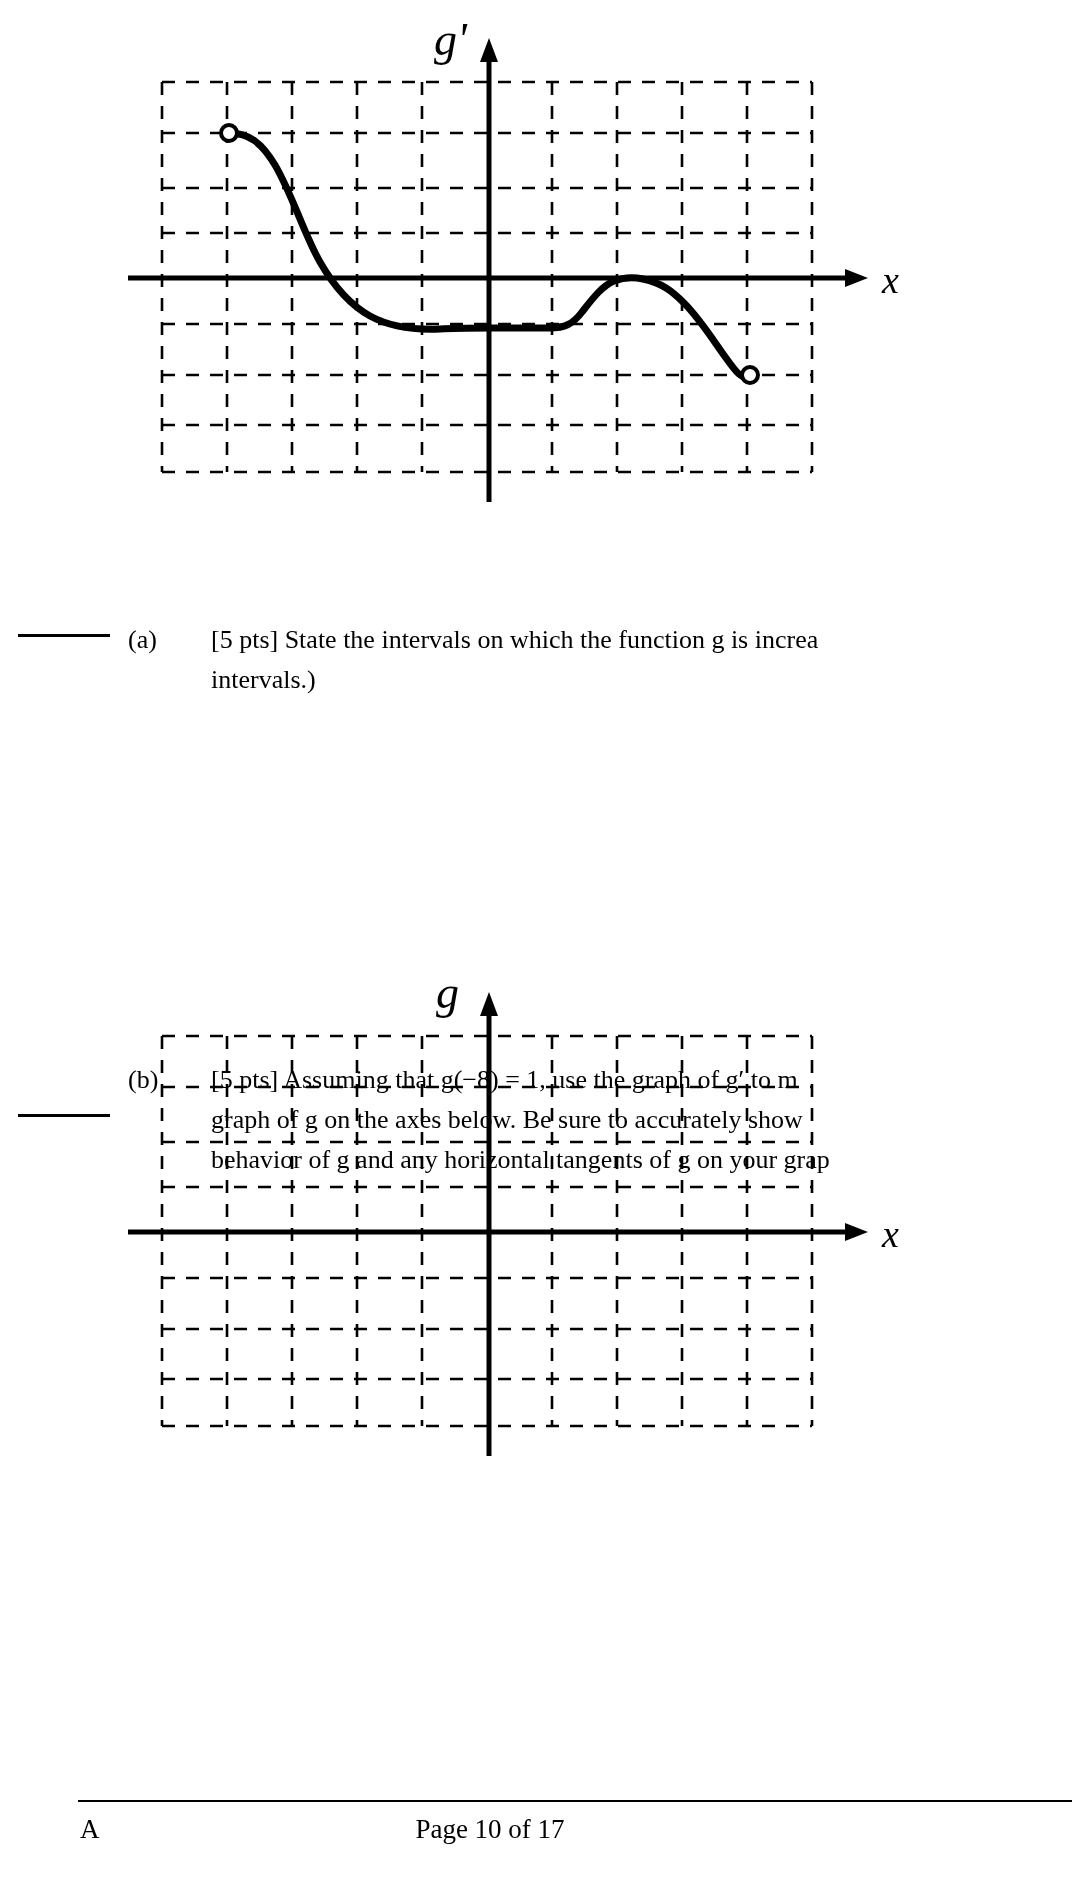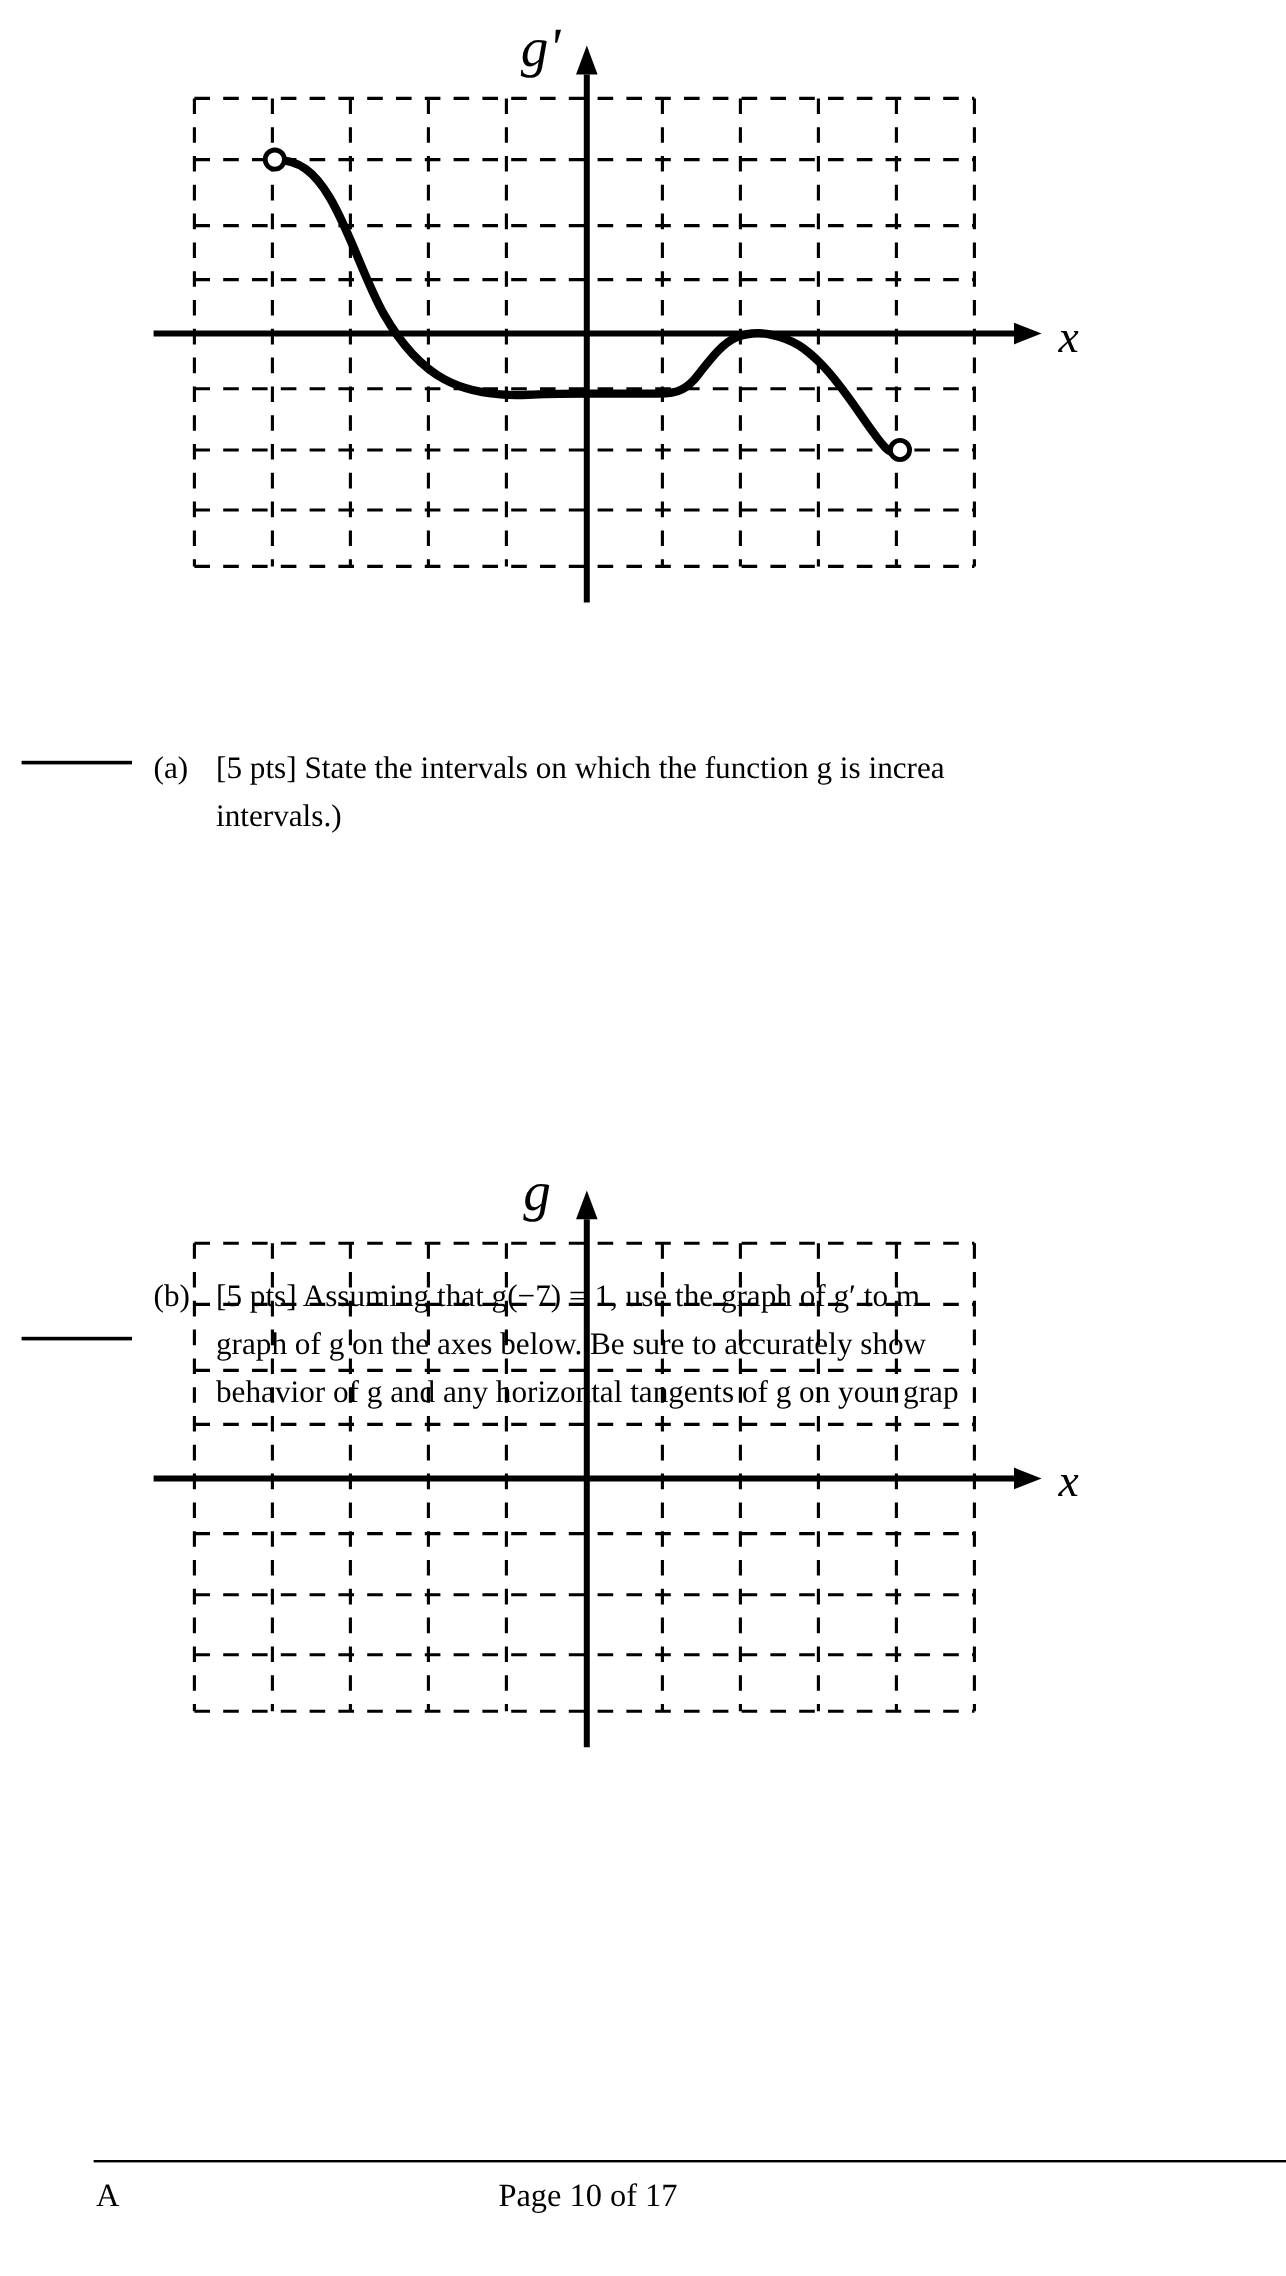--- a/index.html
+++ b/index.html
@@ -59,21 +59,21 @@
     text-align: left;
   }
   .part-body {
     font-size: 26px;
     line-height: 40px;
     width: 880px;
     text-align: justify;
     text-justify: inter-word;
     white-space: normal;
   }
-  .part-body .ln { display: block; white-space: nowrap; }
+  .part-body .ln { display: block; white-space: nowrap; margin-left: 31px; }
 
   
   #problem-a { left: 0px; top: 620px; }
   #problem-a .rule-slot { align-self: flex-start; padding-top: 14px; }
 
   
   #problem-b { left: 0px; top: 1060px; }
   #problem-b .rule-slot { align-self: flex-start; padding-top: 54px; }
 
   
@@ -221,21 +221,21 @@
       <span class="ln">intervals.)</span>
     </div>
   </div>
 
   <div class="problem" id="problem-b">
     <div class="rule-slot">
       <div class="answer-rule"></div>
     </div>
     <div class="part-label">(b)</div>
     <div class="part-body">
-      <span class="ln">[5 pts]  Assuming that g(−7) = 1, use the graph of g′ to m</span>
+      <span class="ln">[5 pts]  Assuming that g(−8) = 1, use the graph of g′ to m</span>
       <span class="ln">graph of g on the axes below.  Be sure to accurately show</span>
       <span class="ln">behavior of g and any horizontal tangents of g on your grap</span>
     </div>
   </div>
 
   <div class="graph-block" id="graph-2">
     <svg width="1072" height="480" viewBox="0 0 1072 480">
 
       <g>
         <line class="gridline" x1="162" y1="56" x2="162" y2="446"></line>

